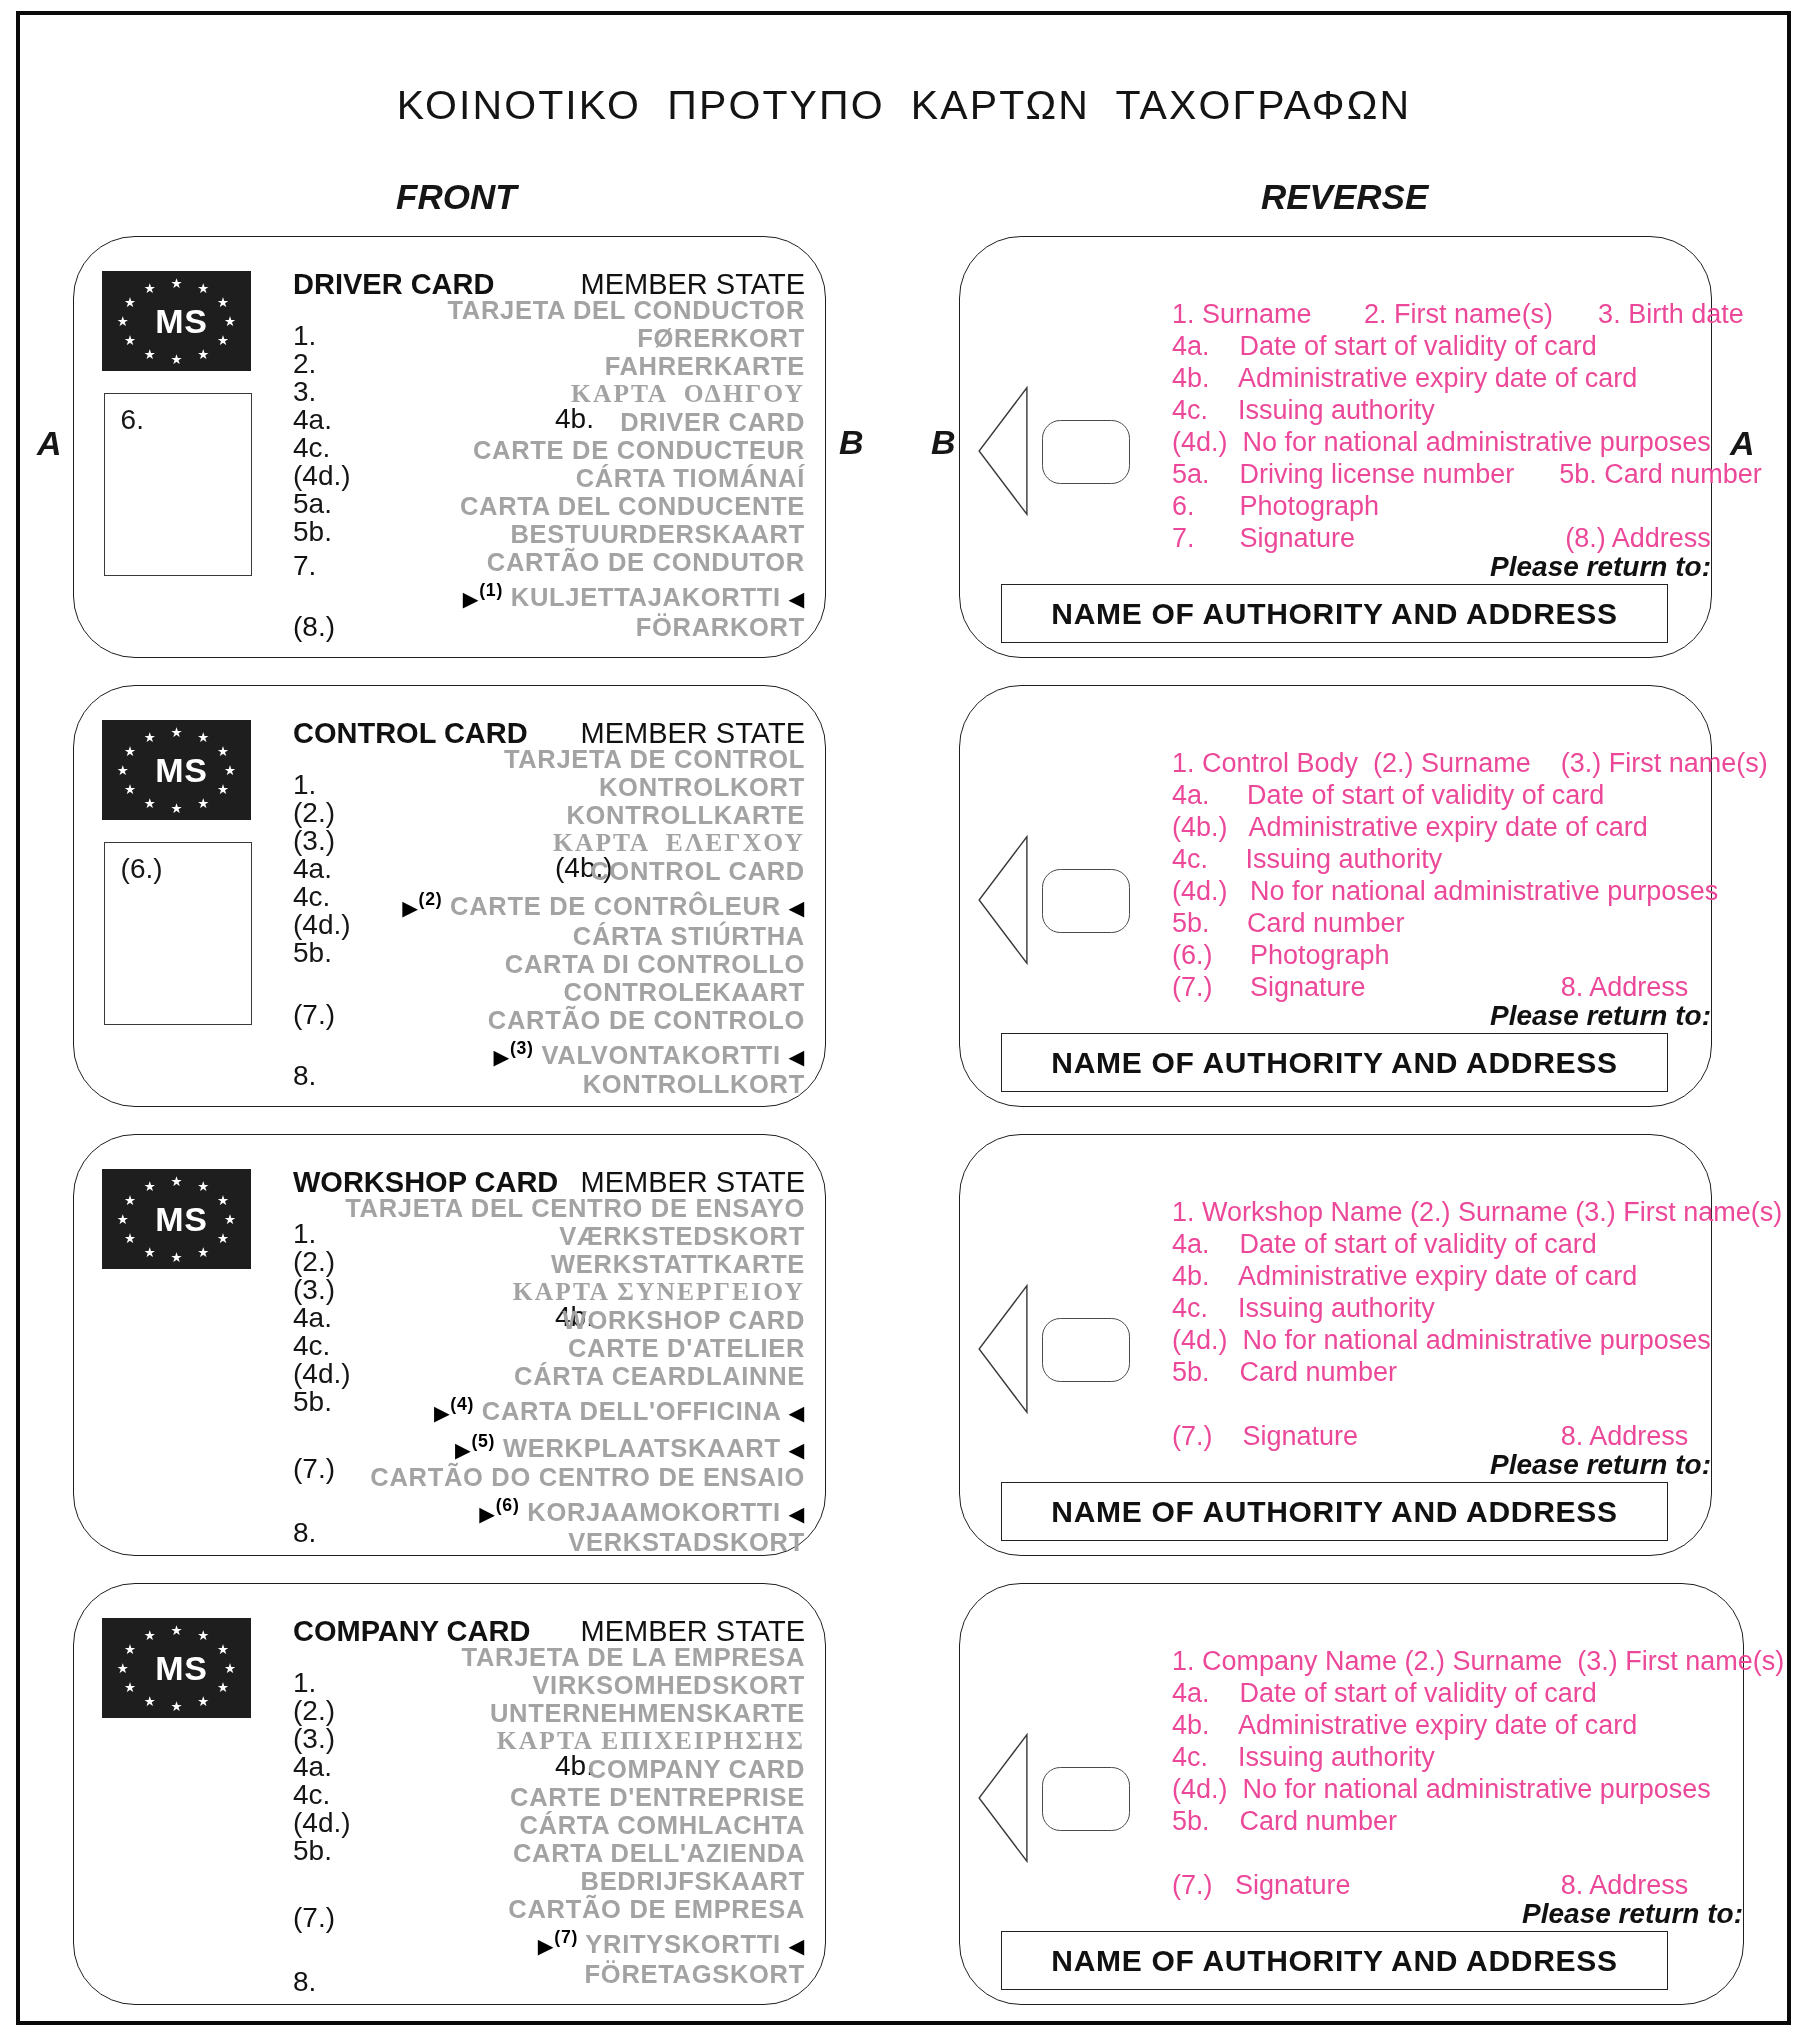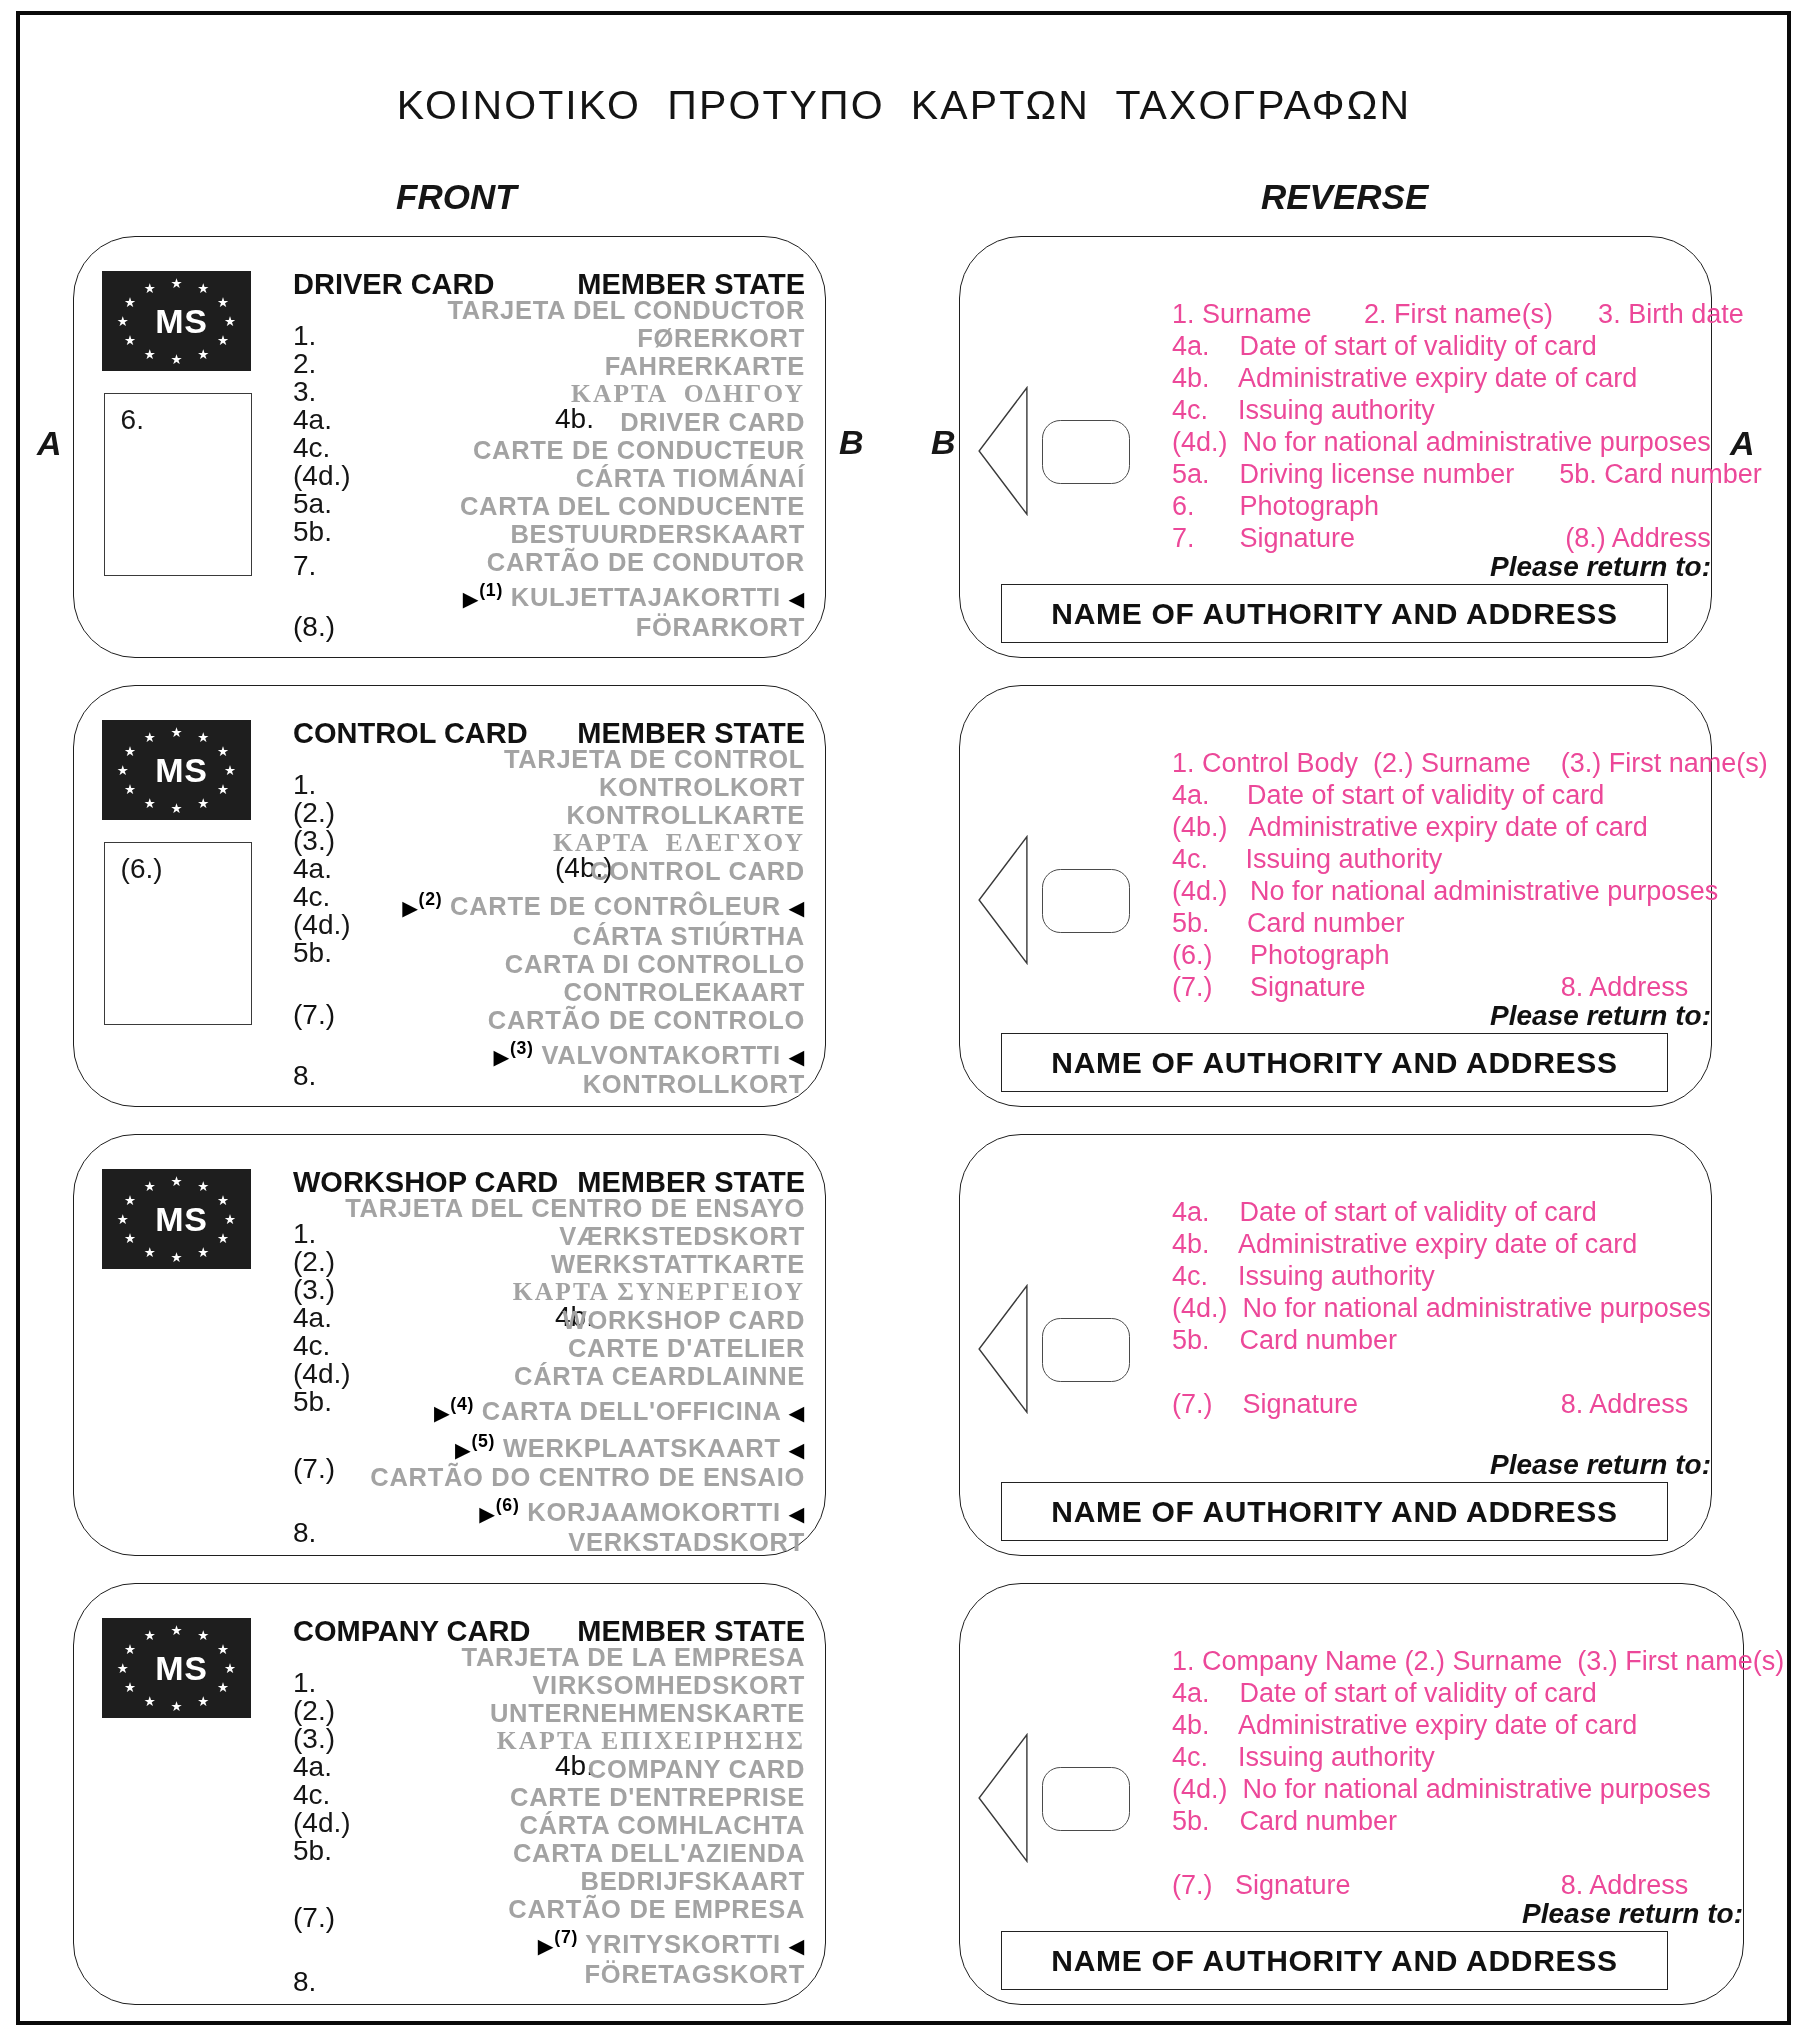--- a/index.html
+++ b/index.html
@@ -27,21 +27,21 @@
   
   .emblem { position:absolute; left:28px; top:34px; width:149px; height:100px; background:#1e1e1e; }
   .emblem .ms {
     position:absolute; left:5px; top:0; width:100%; height:100%;
     display:flex; align-items:center; justify-content:center;
     color:#fff; font-weight:700; font-size:34px; letter-spacing:0.7px;border-radius:14px;
   }
   .stars { position:absolute; left:0; top:0; width:100%; height:100%; }
   .star { position:absolute; color:#fff; font-size:13.4px; transform:translate(-50%,-50%); }
   .f-title { position:absolute; left:219px; top:31px; font-size:29px; font-weight:700; white-space:nowrap; }
-  .f-msl   { position:absolute; right:20px; top:31px; font-size:29px; font-weight:700; white-space:nowrap; }
+  .f-msl   { position:absolute; right:20px; top:31px; font-size:29px; font-weight:400; white-space:nowrap; }
   .f-fields { position:absolute; left:219px; top:83px; }
   .field-line { height:28px; font-size:28px; color:#161616; }
   .f-mid  { position:absolute; left:481px; top:166px; font-size:28px; }
   .f-low  { position:absolute; left:219px; font-size:28px; }
   .low1 { top:313px; } .low2 { top:374px; }
   .card.nf .low1 { top:318px; } .card.nf .low2 { top:382px; }
   .photo { position:absolute; left:30px; top:156px; width:146px; height:181px; border:1.4px solid #3a3a3a; background:#fff; }
   .photo span { position:absolute; left:15.6px; top:10px; font-size:28px; color:#161616; }
   .f-gray { position:absolute; right:20px; top:59px; text-align:right; }
   .gray-line {
@@ -272,20 +272,21 @@
         <div class="gray-line">VERKSTADSKORT</div>
       </div>
   </section>
 
   <section class="card reverse" style="left:959px; top:1134px;">
     <svg class="tri" width="52" height="130" viewBox="0 0 74 184">
       <polygon points="71,2 3,92 71,182" fill="none" stroke="#3a3a3a" stroke-width="2"></polygon>
     </svg>
     <div class="chip"></div>
     <div class="r-lines">
+        <div class="r-line">1. Workshop Name (2.) Surname (3.) First name(s)</div>
         <div class="r-line">4a.    Date of start of validity of card</div>
         <div class="r-line">4b.    Administrative expiry date of card</div>
         <div class="r-line">4c.    Issuing authority</div>
         <div class="r-line">(4d.)  No for national administrative purposes</div>
         <div class="r-line">5b.    Card number</div>
         <div class="r-line">&nbsp;</div>
         <div class="r-line">(7.)    Signature                           8. Address</div>
       </div>
     <div class="r-return">Please return to:</div>
     <div class="r-box">

